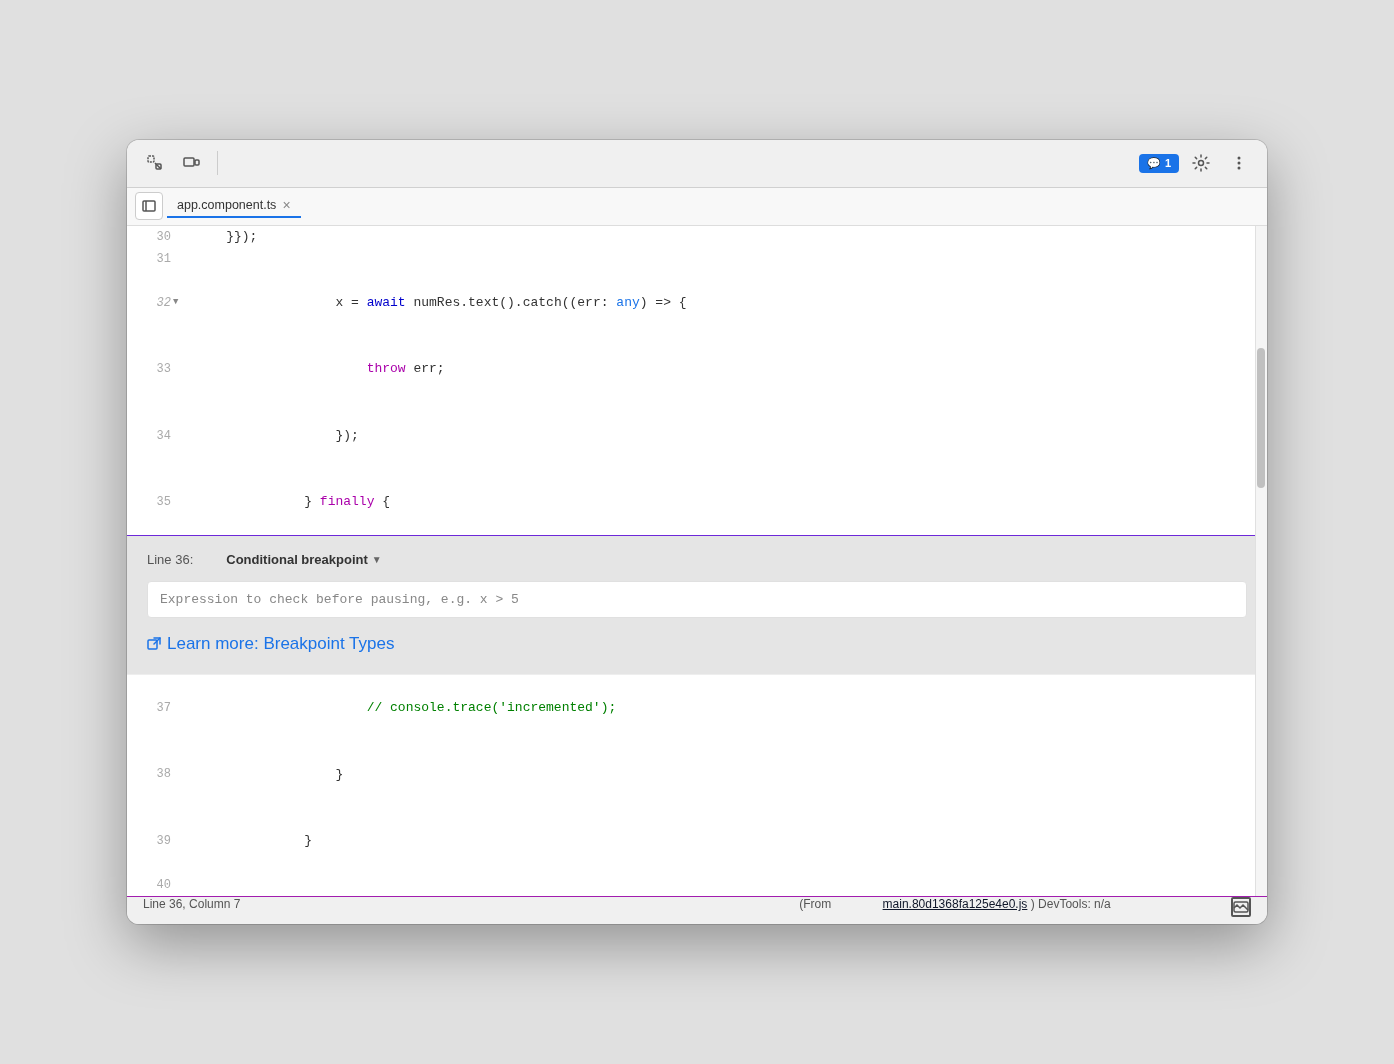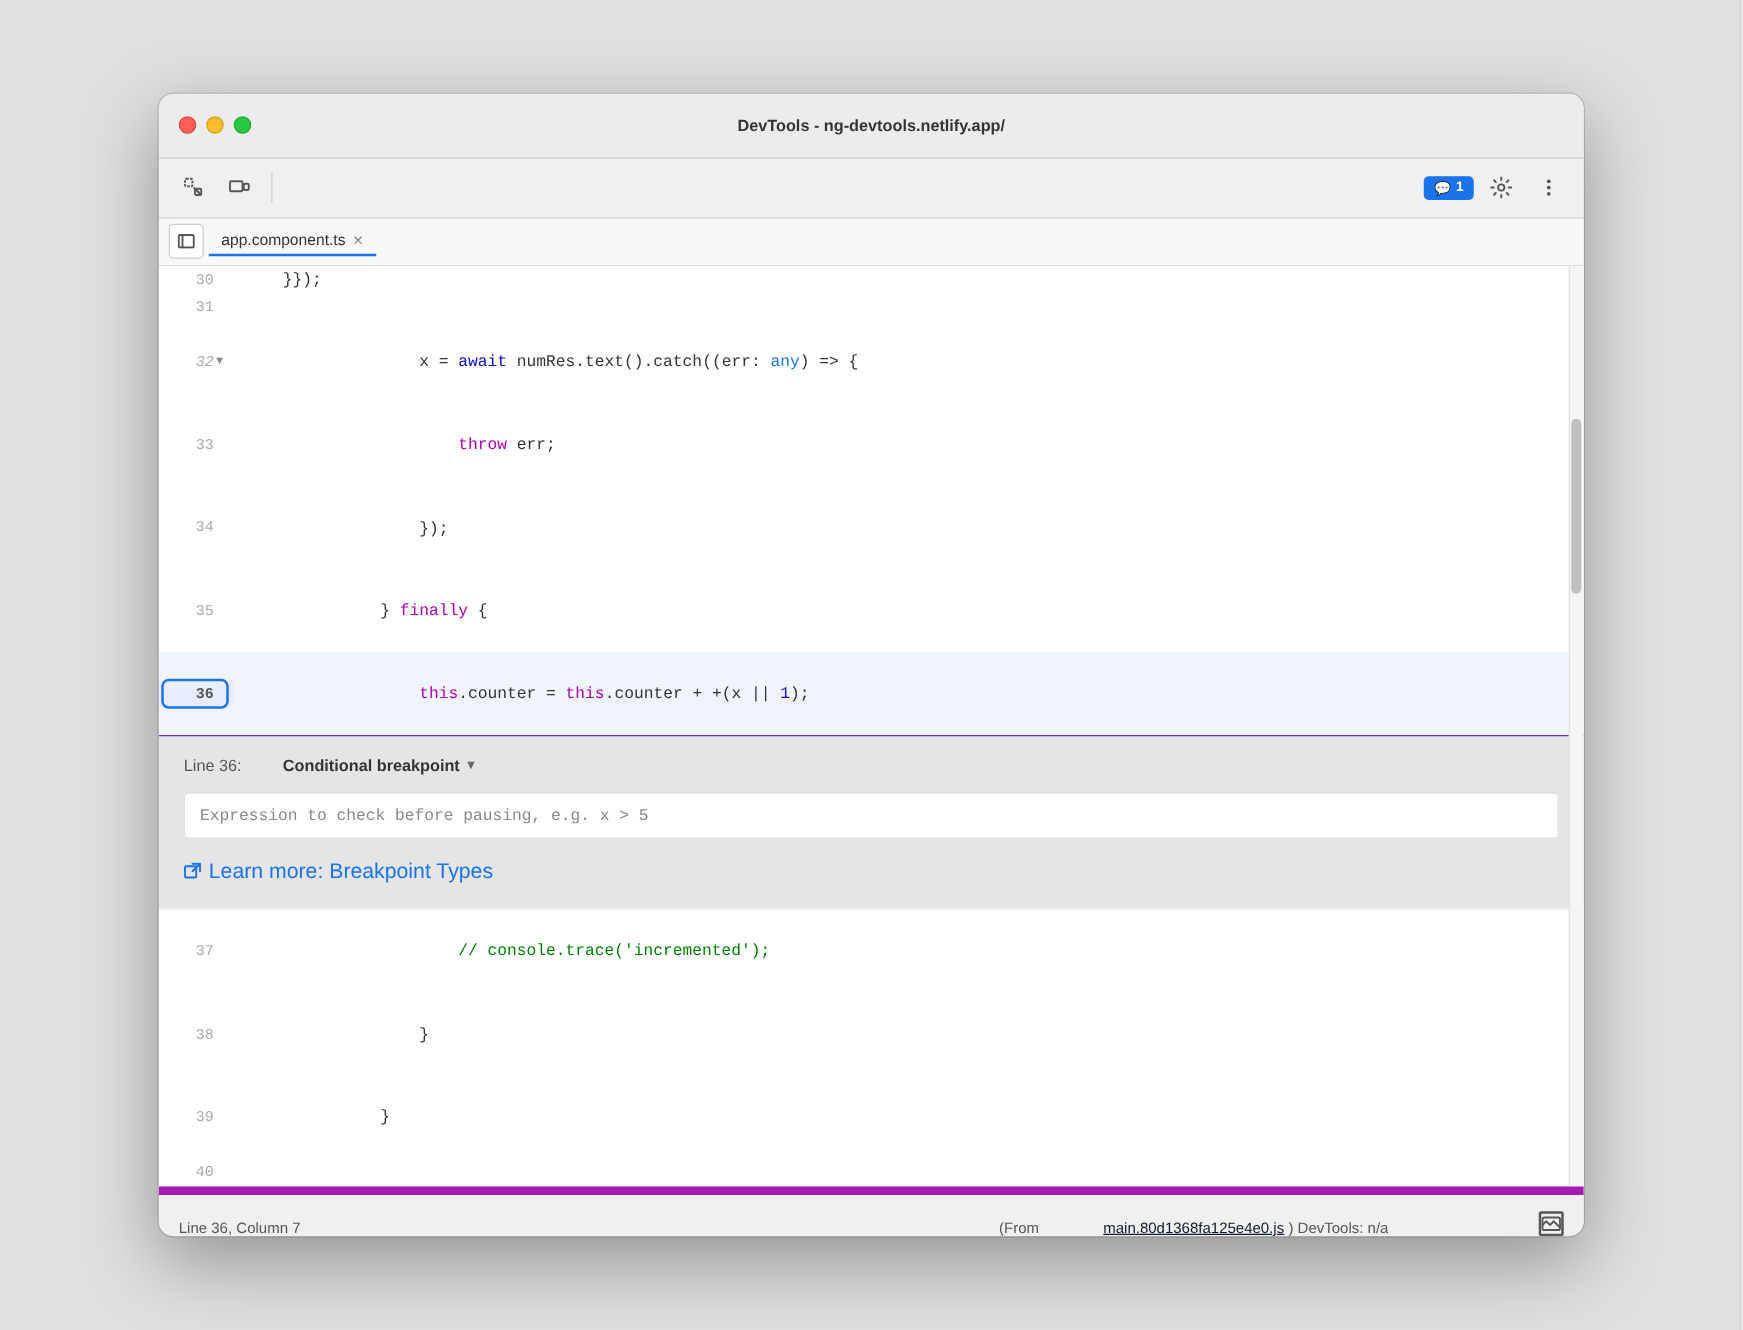--- a/index.html
+++ b/index.html
@@ -311,24 +311,24 @@
     }
 
     .external-link-icon {
       font-size: 14px;
       color: #1a73e8;
     }
 
     
     .status-bar {
       background: #f0f0f0;
-      border-top: 7px solid #a21caf;
-      height: 40px;
-      display: flex;
-      align-items: flex-end;
+      border-top: 1px solid #a21caf;
+      height: 28px;
+      display: flex;
+      align-items: flex-start;
       padding: 0 16px;
       font-size: 12px;
       color: #555;
       gap: 8px;
     }
 
     .status-left { flex: 1; }
     .status-center { flex: 1; text-align: center; }
     .status-right {
       display: flex;
@@ -373,28 +373,20 @@
       align-items: center;
       justify-content: center;
       font-size: 10px;
     }
   </style>
 </head>
 <body>
 
 <div class="window">
 
-  <div class="title-bar">
-    <div class="traffic-lights">
-      <div class="traffic-light close"></div>
-      <div class="traffic-light minimize"></div>
-      <div class="traffic-light maximize"></div>
-    </div>
-    <div class="title-text">DevTools - ng-devtools.netlify.app/</div>
-  </div>
 
   <div class="devtools-toolbar">
 
     <button class="toolbar-icon-btn">
       <svg width="18" height="18" viewBox="0 0 18 18" fill="none">
         <rect x="2" y="2" width="6" height="6" rx="1" stroke="#555" stroke-width="1.5" fill="none" stroke-dasharray="2,1"></rect>
         <path d="M9 9L15 15" stroke="#555" stroke-width="1.5"></path>
         <rect x="10" y="10" width="5" height="5" rx="1" stroke="#555" stroke-width="1.5" fill="none"></rect>
       </svg>
     </button>
@@ -480,30 +472,20 @@
         </div>
       </div>
 
       <div class="code-line">
         <div class="line-number">35</div>
         <div class="line-content">
           <span class="plain">    } </span><span class="kw">finally</span><span class="plain"> {</span>
         </div>
       </div>
 
-      <div class="code-line line-36-row" style="position:relative;">
-        <div class="line-number" style="background:#e8eeff; color:#555; font-weight:600; position:relative;">
-          36
-          
-          <div style="position:absolute; left:2px; top:50%; transform:translateY(-50%); width:54px; height:24px; border:2.5px solid #1a73e8; border-radius:6px; pointer-events:none; z-index:5;"></div>
-        </div>
-        <div class="line-content">
-          <span class="plain">        </span><span class="var-this">this</span><span class="plain">.counter = </span><span class="var-this">this</span><span class="plain">.counter + +(x || </span><span class="num">1</span><span class="plain">);</span>
-        </div>
-      </div>
 
     </div>
 
     <div class="breakpoint-panel">
       <div class="bp-header">
         <span class="bp-line-label">Line 36:</span>
         <div class="bp-type-selector">
           <span>Conditional breakpoint</span>
           <span class="bp-dropdown-arrow">▼</span>
         </div>

